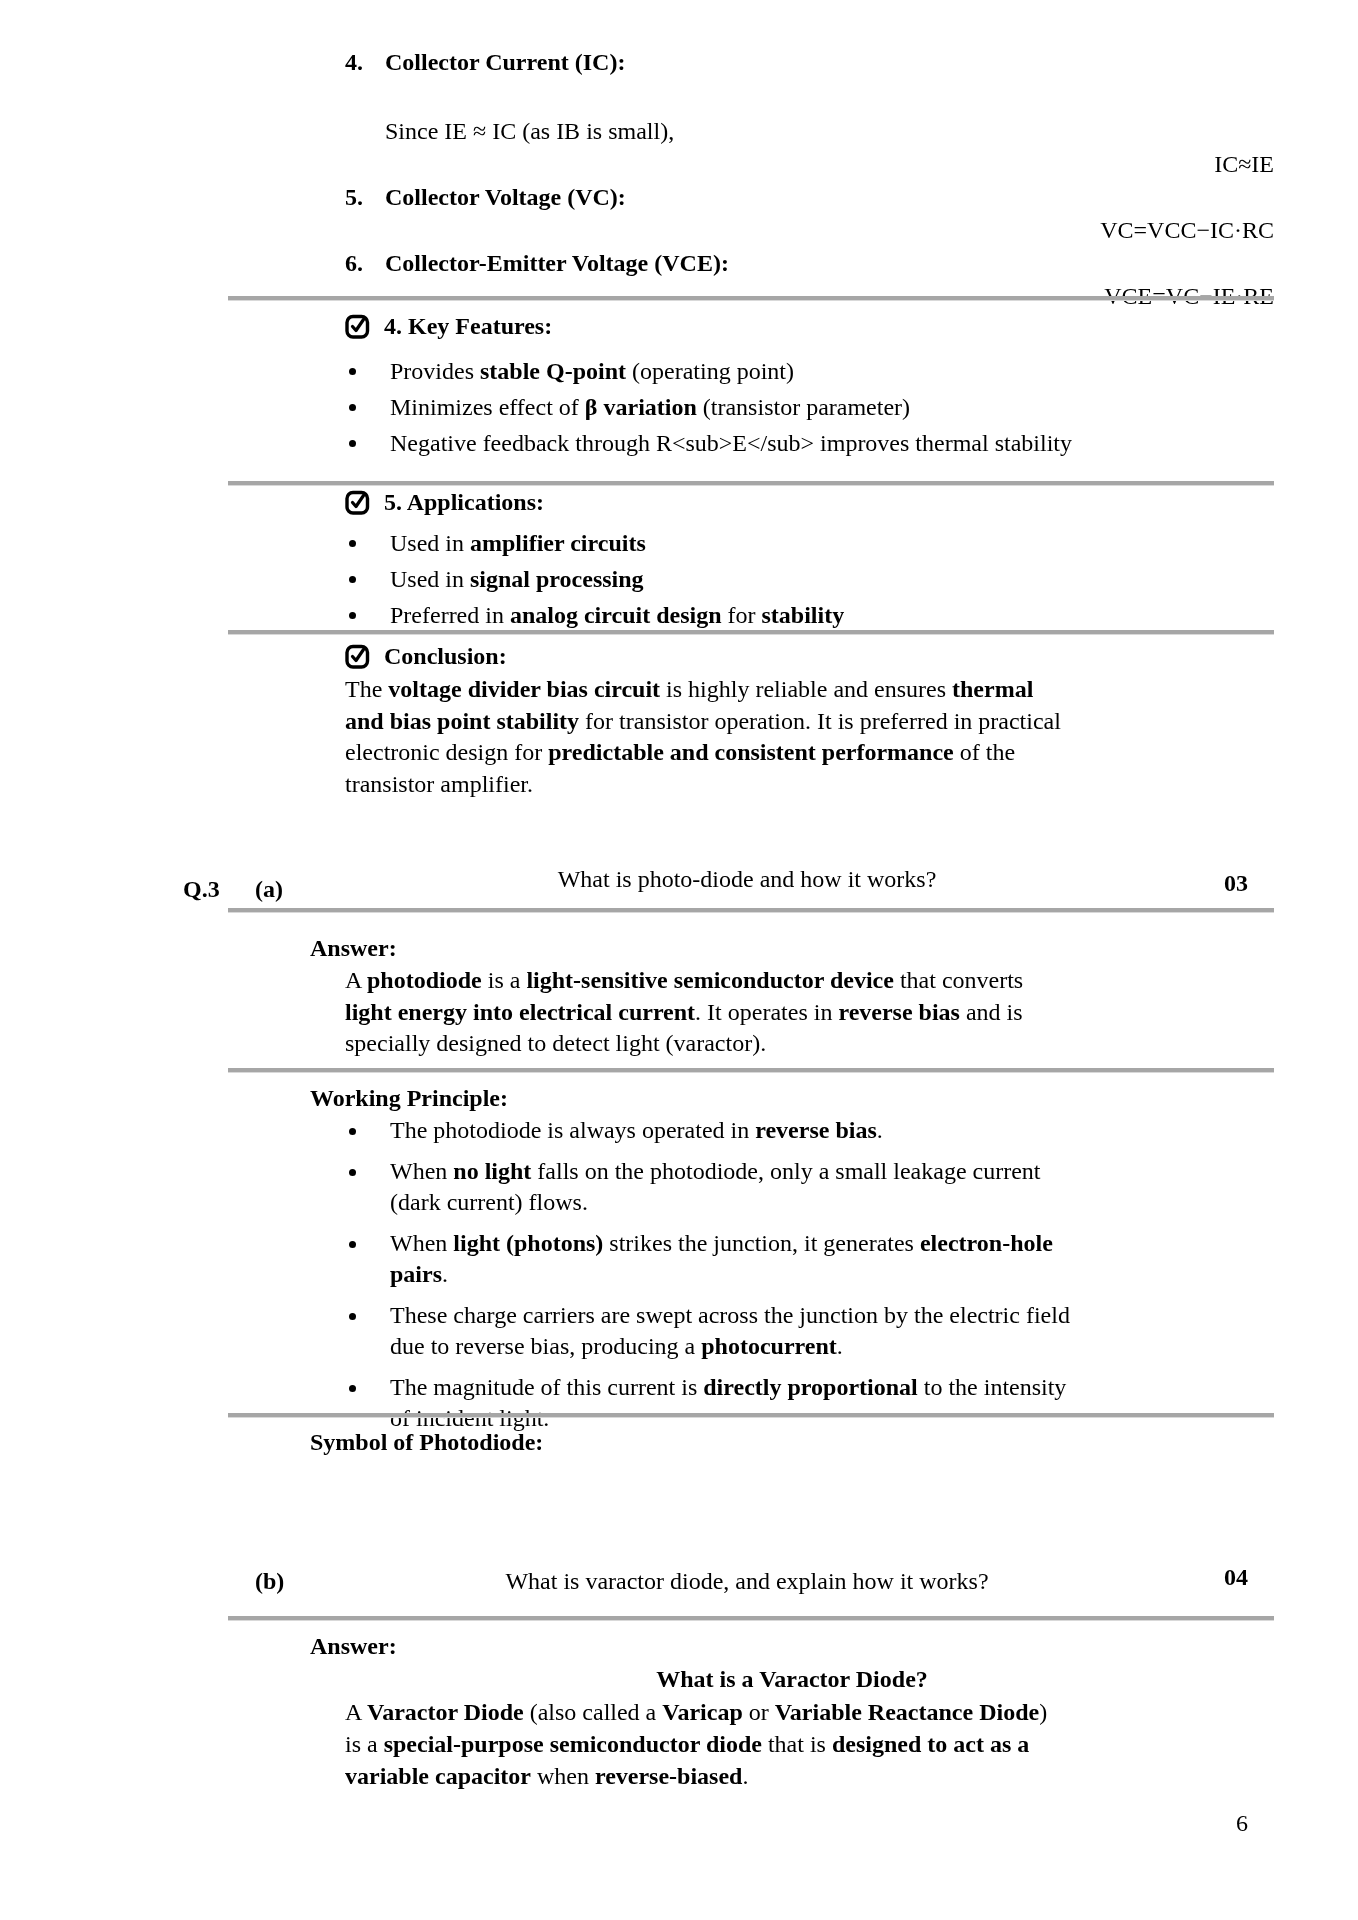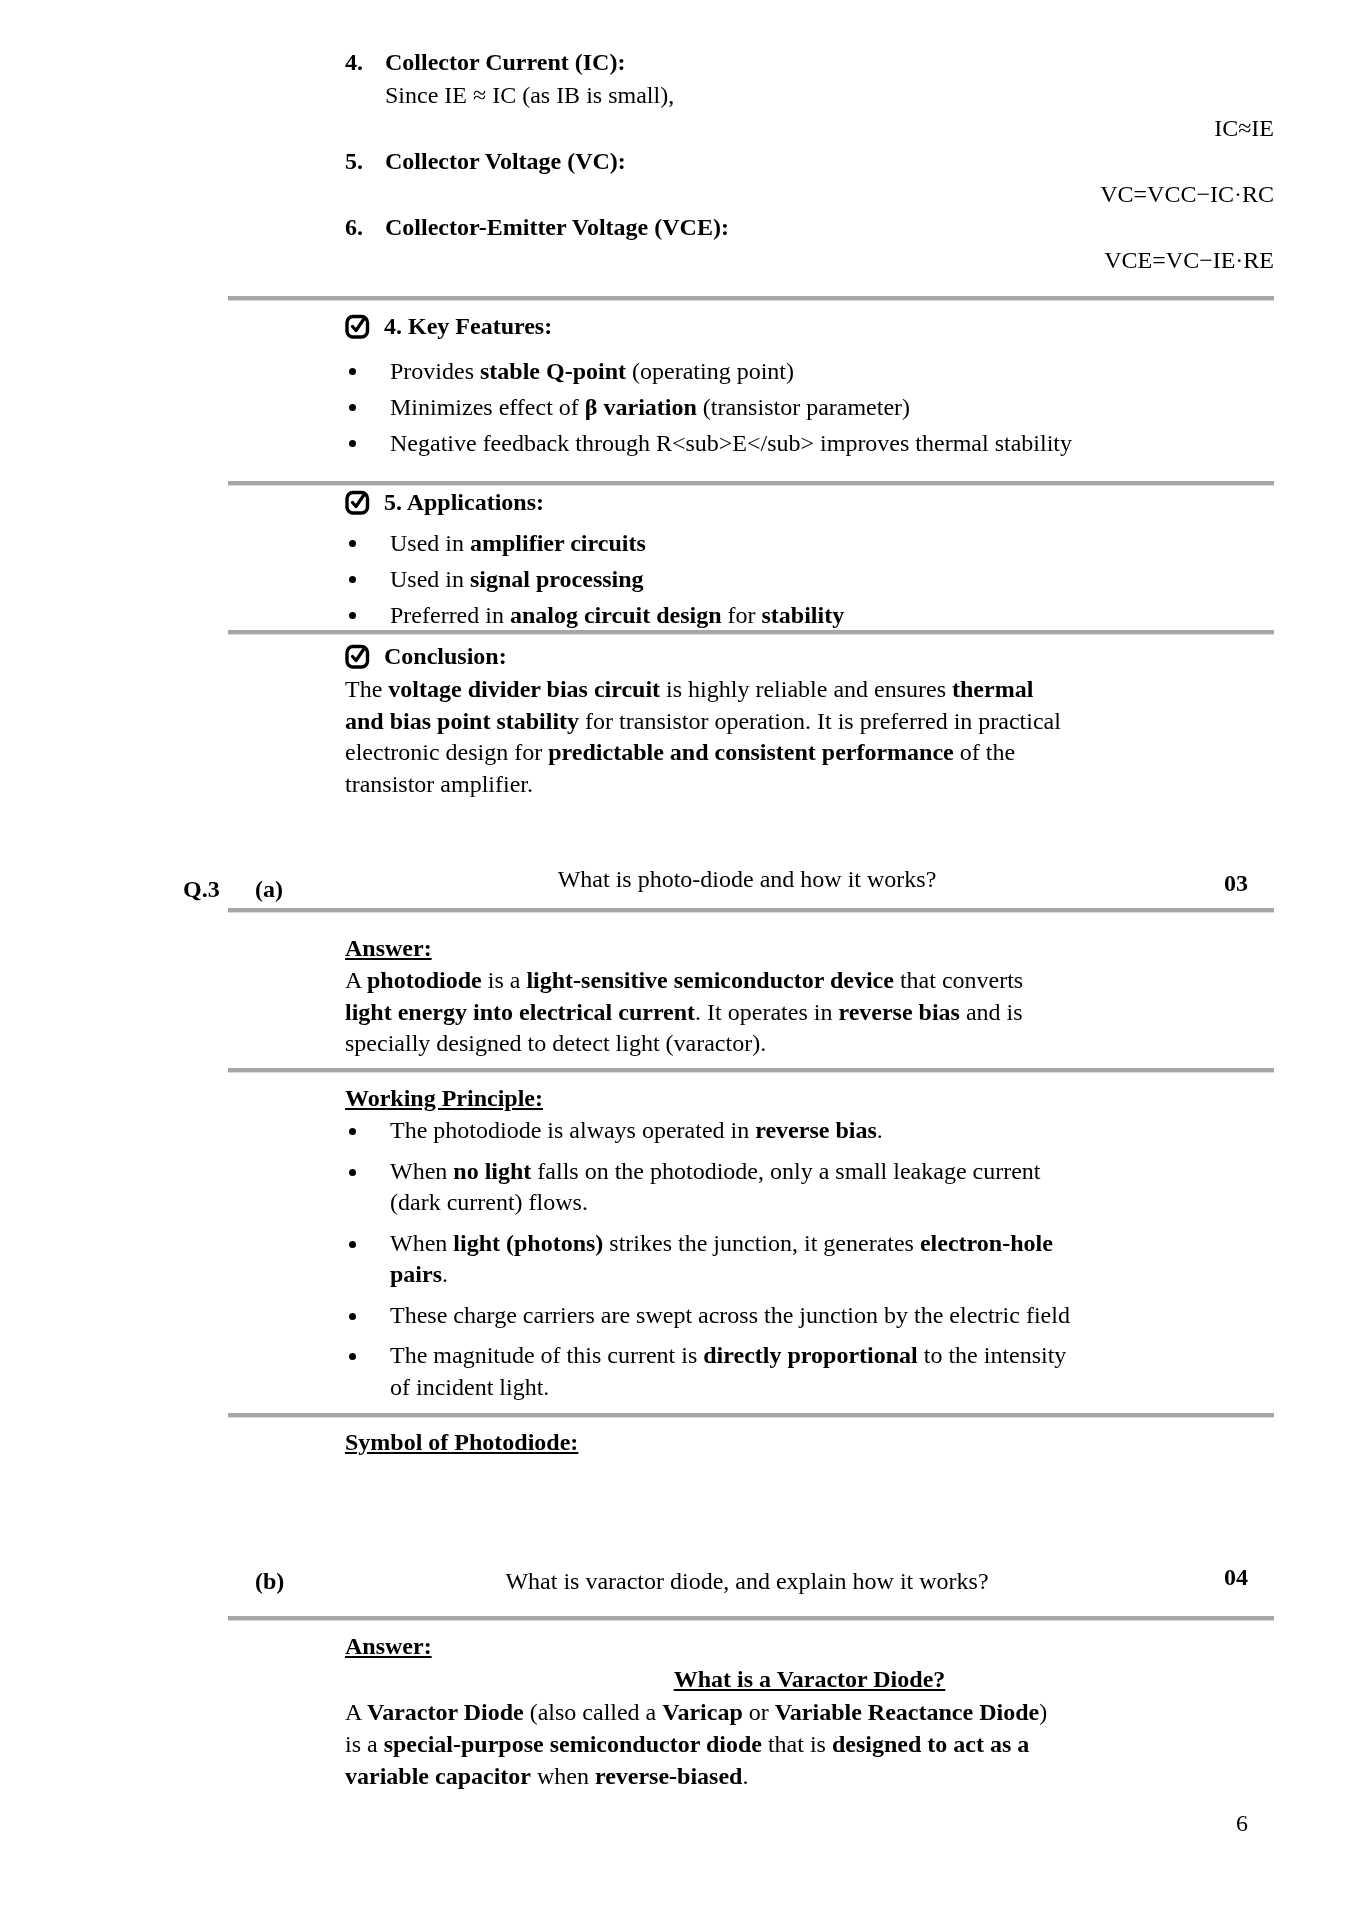--- a/index.html
+++ b/index.html
@@ -7,35 +7,35 @@
     position:relative;width:1358px;height:1920px;background:#ffffff;
     font-family:"Liberation Serif","DejaVu Serif",serif;
     font-size:24px;color:#000;overflow:hidden;margin:0 auto;
   }
   b{font-weight:bold;}
   .divider{position:absolute;left:228px;width:1046px;height:4px;background:#a6a6a6;box-shadow:0 1px 0 #d9d9d9;}
   
   .toplist{position:absolute;left:345px;top:46px;width:830px;line-height:33px;}
   .tl-head{display:flex;}
   .tl-num{width:40px;font-weight:bold;}
-  .tl-note{margin-left:40px;}
+  .tl-note{margin-left:40px;margin-top:36px;}
   .formula{margin-left:-117px;width:1046px;text-align:right;}
   
   .section{position:absolute;left:228px;width:1046px;}
   .sec-head{margin-left:117px;display:flex;align-items:center;gap:13px;height:36px;}
   .sec-head b{white-space:nowrap;}
   .cbx{width:26px;height:26px;display:inline-flex;flex:0 0 26px;}
   .bullets{margin-left:117px;}
   .li{position:relative;padding-left:45px;line-height:33px;}
   .li + .li{margin-top:3px;}
   .dot{position:absolute;left:4px;top:13px;width:7px;height:7px;border-radius:50%;background:#000;}
   .wp .li{line-height:31.5px;}
   .wp .li + .li{margin-top:9px;}
   .para{margin-left:117px;line-height:31.5px;width:836px;}
-  .plain-head{margin-left:117px;font-weight:bold;line-height:33px;text-decoration:underline;}
+  .plain-head{margin-left:82px;font-weight:bold;line-height:33px;}
   
   .qrow{position:absolute;left:228px;width:1046px;text-align:center;}
   .qno{position:absolute;left:-45px;top:12px;font-weight:bold;}
   .qpart{position:absolute;left:27px;top:12px;font-weight:bold;}
   .qpart-b{position:absolute;left:27px;top:2px;font-weight:bold;}
   .qtext{margin-left:119px;width:800px;line-height:31px;}
   .qmarks{position:absolute;left:996px;top:6px;font-weight:bold;}
   .pageno{position:absolute;left:1236px;top:1808px;line-height:30px;}
   .ansb-sub{font-weight:bold;text-align:center;}
 </style>
@@ -185,20 +185,21 @@
           <span class="dot"></span>
         <div>
             <div><span>When </span><b>light (photons)</b><span> strikes the junction, it generates </span><b>electron-hole</b></div>
             <div><b>pairs</b><span>.</span></div>
           </div>
       </div>
       <div class="li">
           <span class="dot"></span>
         <div>
             <div><span>These charge carriers are swept across the junction by the electric field</span></div>
+            <div><span>due to reverse bias, producing a </span><b>photocurrent</b><span>.</span></div>
           </div>
       </div>
       <div class="li">
           <span class="dot"></span>
         <div>
             <div><span>The magnitude of this current is </span><b>directly proportional</b><span> to the intensity</span></div>
             <div><span>of incident light.</span></div>
           </div>
       </div>
     </div>

